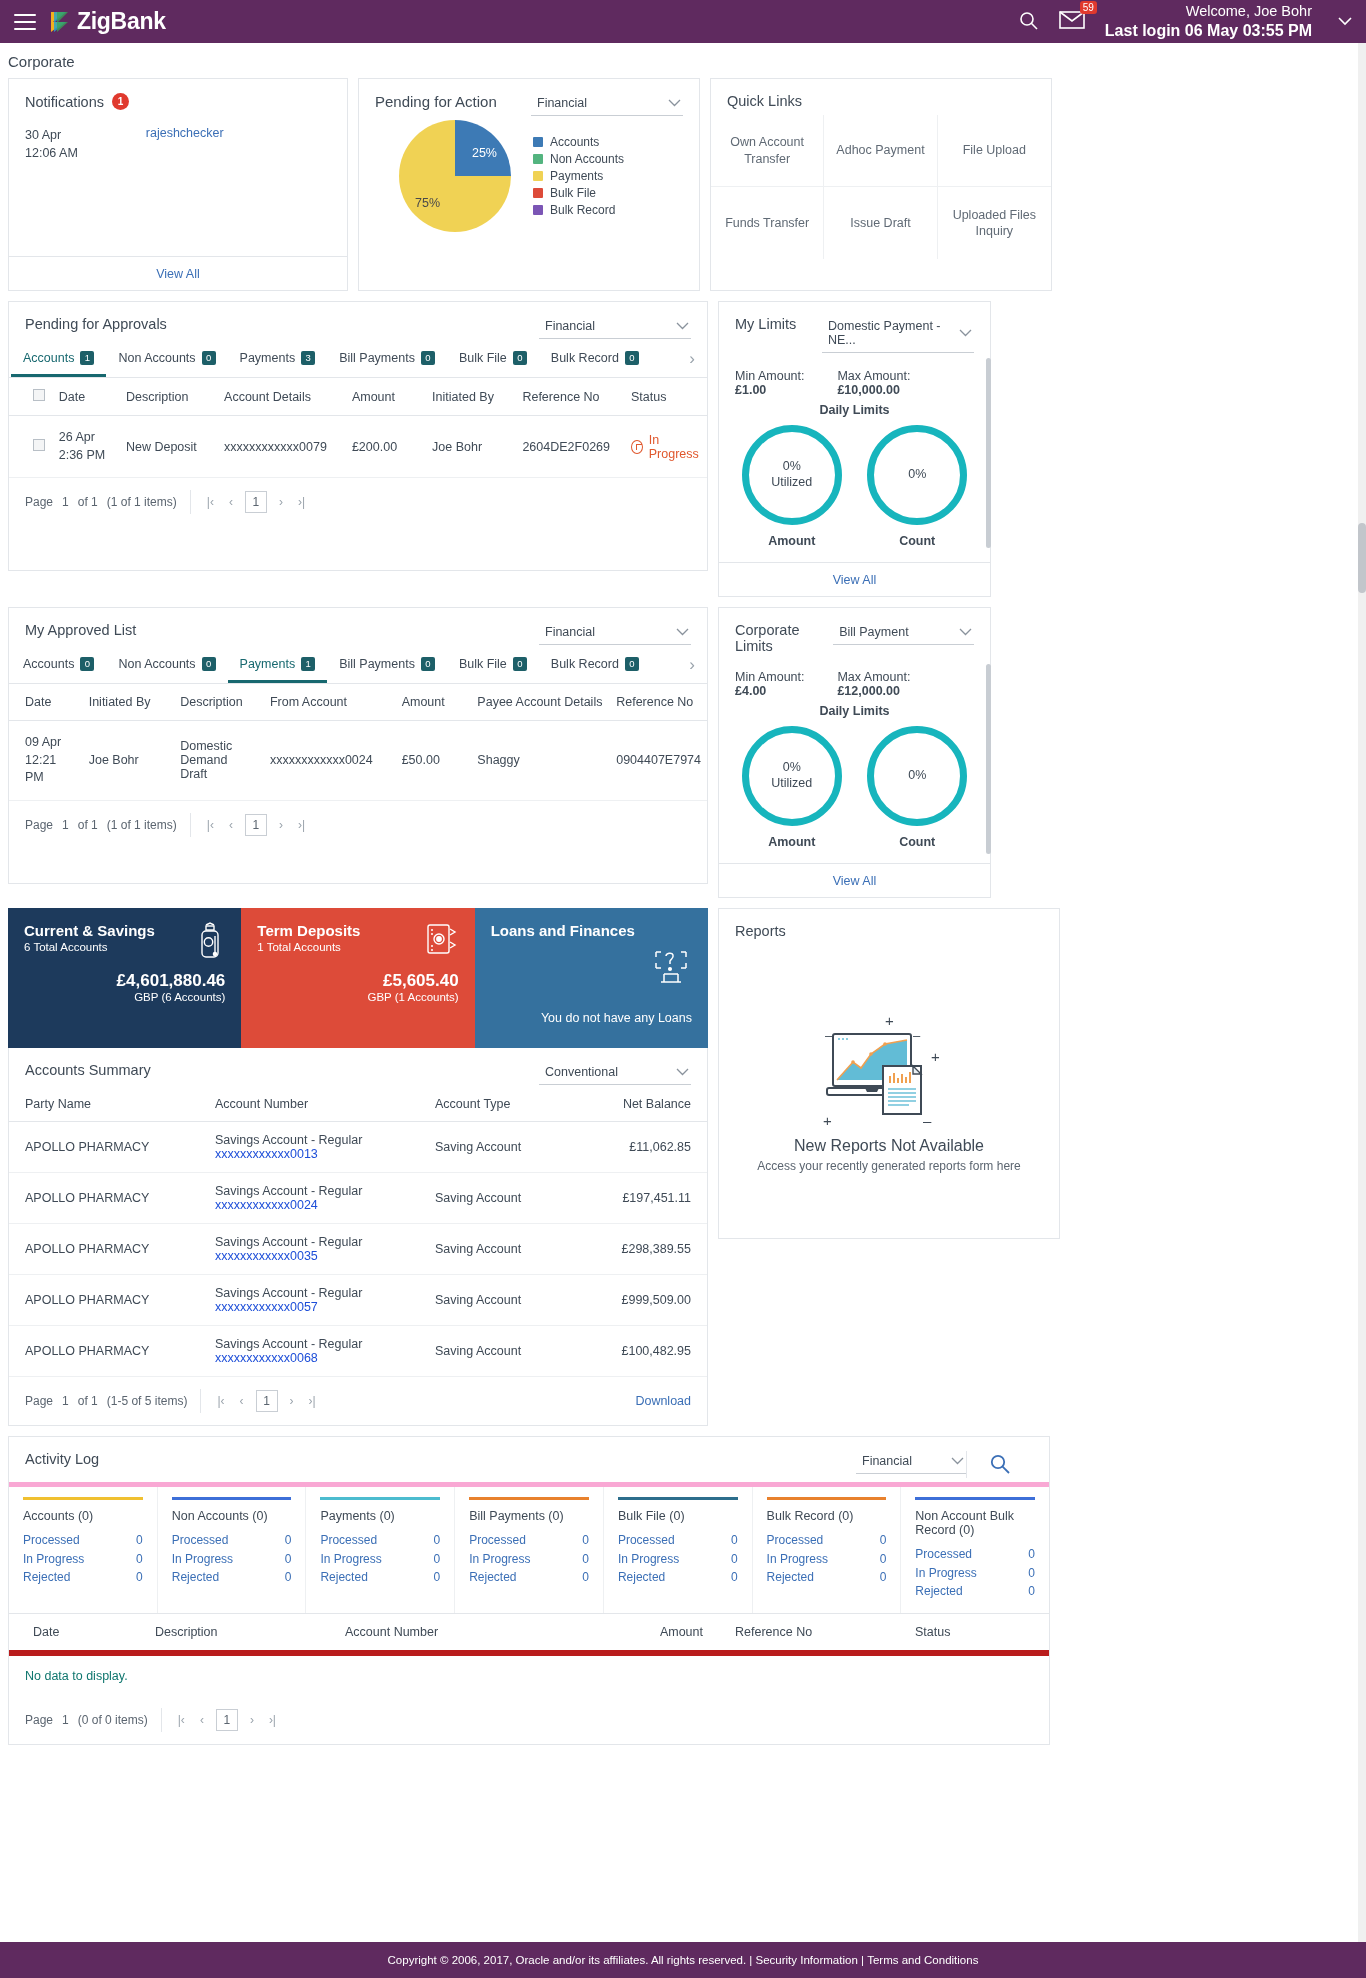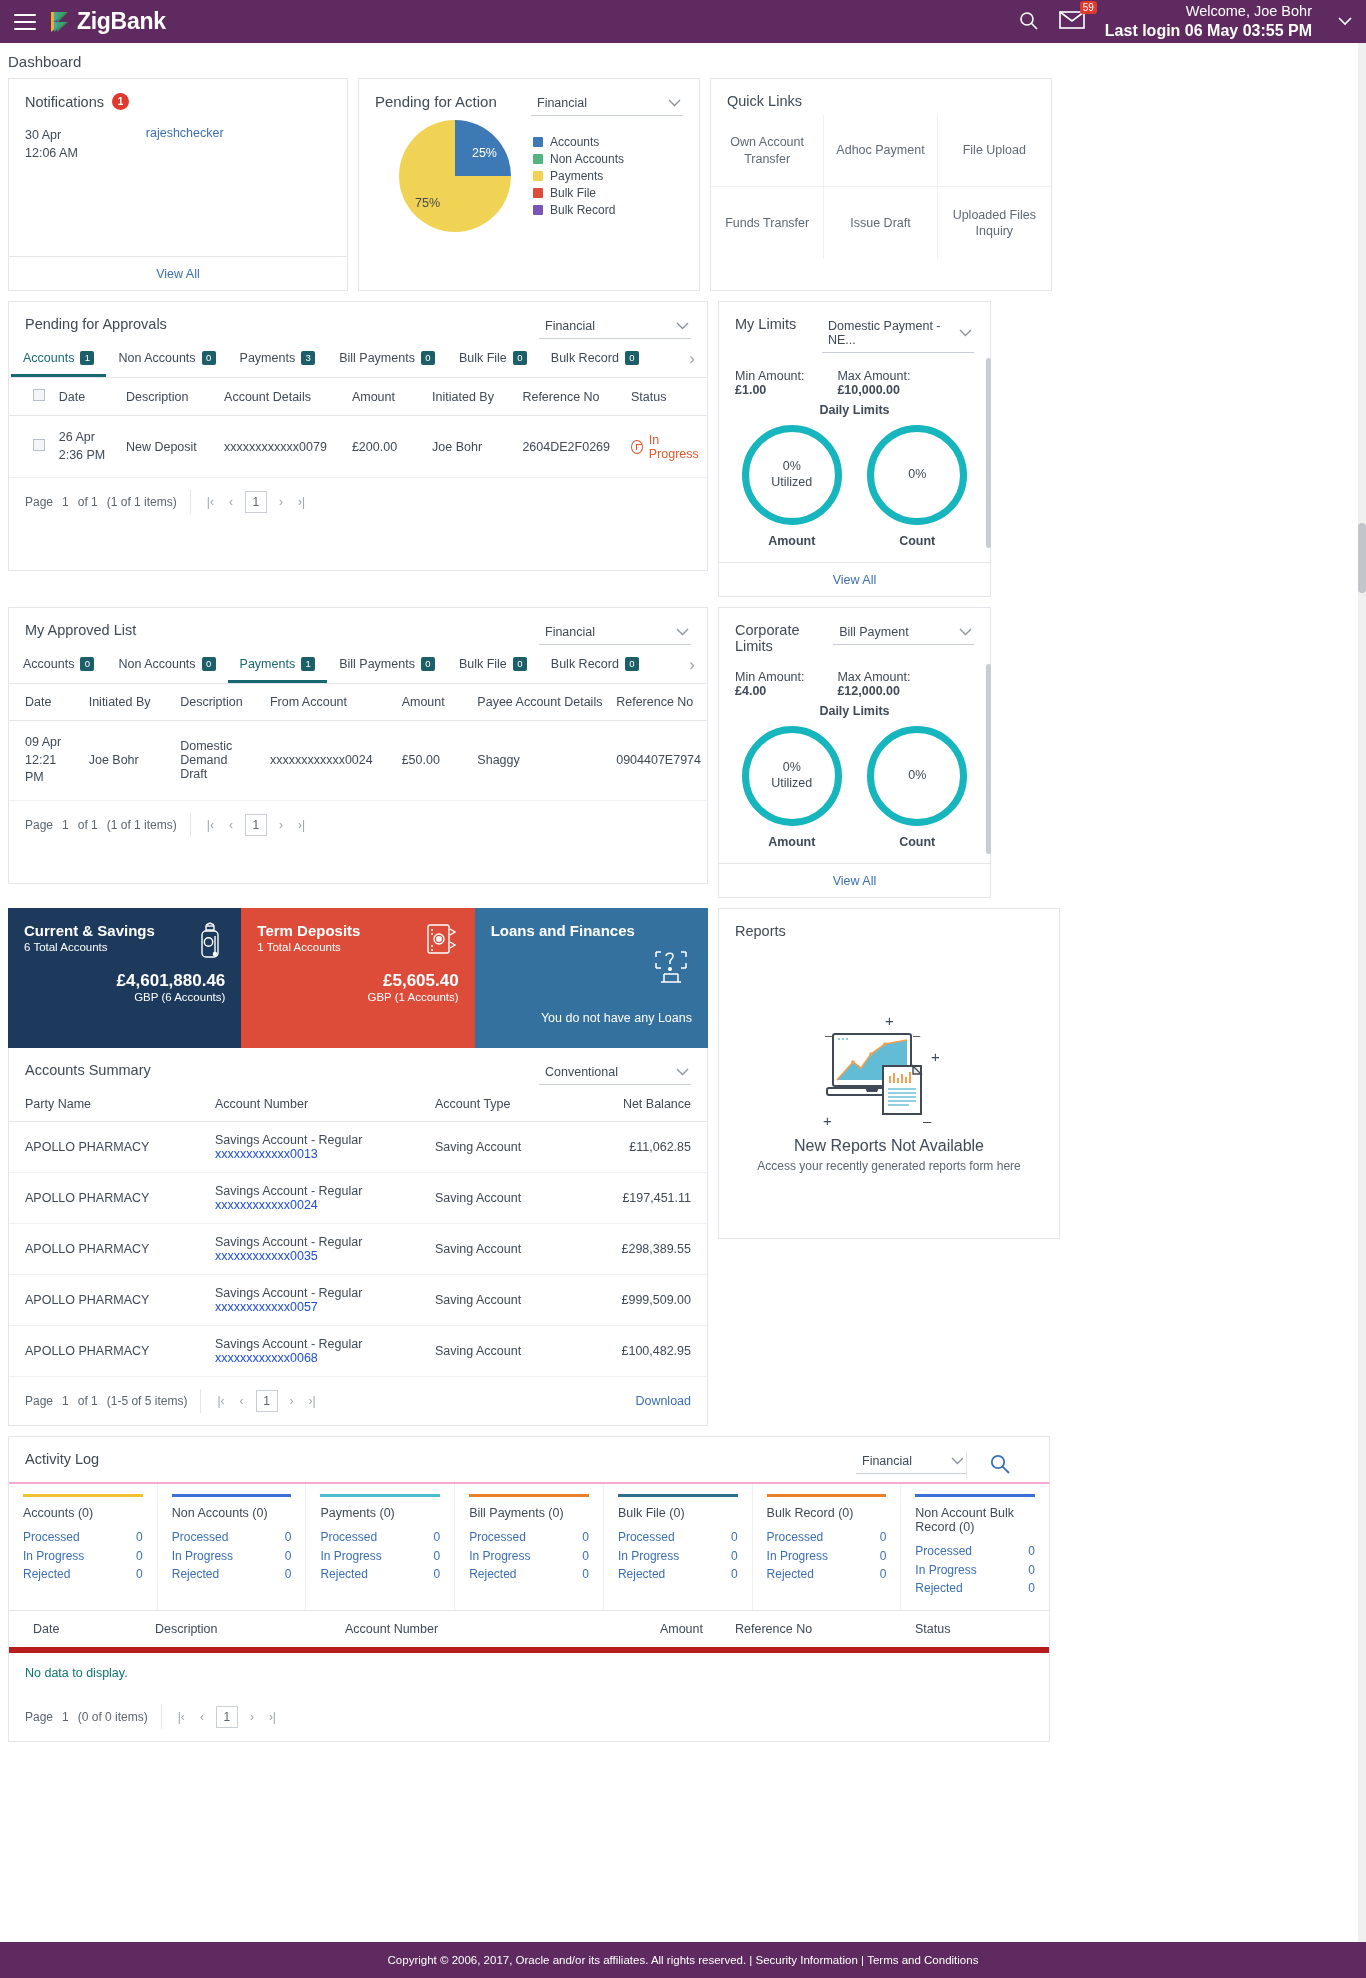--- a/index.html
+++ b/index.html
@@ -183,21 +183,21 @@
   .rep-t { font-size:16px; color:#3f4a56; }
   .rep-s { font-size:12px; color:#5b6570; }
 
   
   .act-card { width:1042px; }
   .act-head { display:flex; align-items:flex-start; padding:14px 16px 4px 16px;}
   .act-head .t { font-size:14.5px; }
   .act-right { margin-left:auto; display:flex; align-items:flex-start; gap:0;}
   .act-sel { width:110px; }
   .act-search { border-left:1px solid #e3e6ea; padding:2px 22px 0 22px; cursor:pointer;}
-  .act-cols { display:flex; border-top:2px solid #f9a8d4; }
+  .act-cols { display:flex; border-top:5px solid #f9a8d4; }
   .act-col { flex:1; padding:10px 14px 12px 14px; border-right:1px solid #eef0f2; position:relative;}
   .act-col:last-child { border-right:none; }
   .act-bar { height:3px; margin:0 0 9px 0; }
   .act-title { font-size:12.5px; color:#3f4a56; margin-bottom:8px;}
   .act-kv { display:flex; justify-content:space-between; font-size:12px; color:#3b6fb6; line-height:1.55;}
   .act-table-head { display:flex; border-top:1px solid #e3e6ea; font-size:12.5px; color:#3f4a56;}
   .act-th { padding:11px 6px; }
   .no-data { padding:13px 16px; font-size:12.5px; color:#0f766e; border-top:6px solid #b91c1c;}
 
   
@@ -249,21 +249,21 @@
         <div class="lastlogin">Last login 06 May 03:55 PM</div>
       </div>
       <span class="caret-dn">
         <svg width="14" height="9" viewBox="0 0 14 9">
             <polyline points="1,1 7,7 13,1" fill="none" stroke="#fff" stroke-width="1.6"></polyline>
           </svg>
       </span>
     </div>
   </div>
 
-  <div class="page-title-bar">Dashboard</div>
+  <div class="page-title-bar">Corporate</div>
 
   <div class="canvas">
 
     <div class="row">
 
       <div class="card notif-card">
         <div class="notif-head">
           <span class="t">Notifications</span>
           <span class="badge-red">1</span>
         </div>

